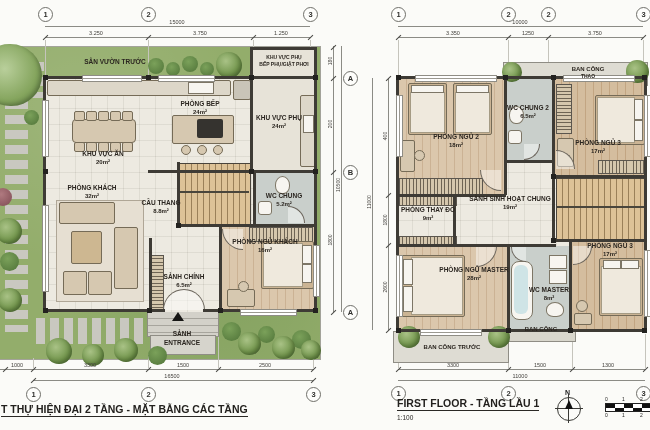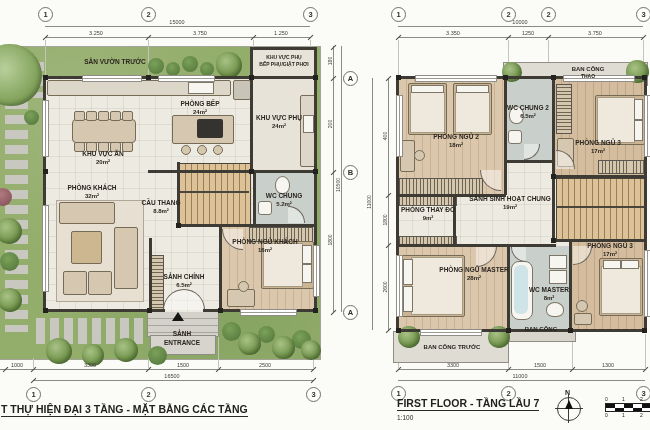--- a/index.html
+++ b/index.html
@@ -269,21 +269,21 @@
     <i class="tk" style="left:333px;top:309px"></i>
   <div class="dimv" style="left:330px;top:61px">180</div>
   <div class="dimv" style="left:330px;top:124px">200</div>
   <div class="dimv" style="left:330px;top:240px">1800</div>
   <div class="ln" style="left:341px;top:46px;width:1px;height:266px"></div>
   <div class="dimv" style="left:338px;top:185px">10500</div>
   <div class="bub" style="left:350px;top:78px">A</div>
   <div class="bub" style="left:350px;top:172px">B</div>
   <div class="bub" style="left:350px;top:312px">A</div>
 
-  <div class="title" style="left:1px;top:403px">T THỰ HIỆN ĐẠI 3 TẦNG - MẶT BẰNG CÁC TẦNG</div>
+  <div class="title" style="left:1px;top:403px">T THỰ HIỆN ĐẠI 2 TẦNG - MẶT BẰNG CÁC TẦNG</div>
 
   <div class="slab" style="left:503px;top:62px;width:143px;height:22px"></div>
   <div class="slab" style="left:506px;top:318px;width:68px;height:22px;background:#d8d6cc"></div>
   <div class="slab" style="left:393px;top:331px;width:114px;height:30px"></div>
 
   <div class="tile" style="left:396px;top:76px;width:251px;height:256px"></div>
   <div class="room wood" style="left:399px;top:79px;width:106px;height:116px"></div>
   <div class="room gray" style="left:506px;top:79px;width:47px;height:82px"></div>
   <div class="room wood2" style="left:554px;top:79px;width:90px;height:97px"></div>
   <div class="stair" style="left:556px;top:178px;width:88px;height:60px"></div>
@@ -464,21 +464,21 @@
     <i class="tk" style="left:645px;top:366px"></i>
   <div class="dim" style="left:453px;top:362px">3300</div>
   <div class="dim" style="left:540px;top:362px">1500</div>
   <div class="dim" style="left:608px;top:362px">1300</div>
   <div class="ln" style="left:398px;top:380px;width:247px;height:1px"></div>
   <div class="dim" style="left:520px;top:373px">11000</div>
   <div class="bub" style="left:398px;top:393px">1</div>
   <div class="bub" style="left:508px;top:393px">2</div>
   <div class="bub" style="left:643px;top:393px">3</div>
 
-  <div class="title" style="left:397px;top:397px">FIRST FLOOR - TẦNG LẦU 7</div>
+  <div class="title" style="left:397px;top:397px">FIRST FLOOR - TẦNG LẦU 1</div>
   <div class="a" style="left:397px;top:414px;font-size:6.5px;color:#2a2825;z-index:50">1:100</div>
 
   <div class="a" style="left:565px;top:389px;font-size:7px;font-weight:700;color:#222;z-index:50">N</div>
   <div class="a" style="left:557px;top:397px;width:22px;height:22px;border:1px solid #3a3a36;border-radius:50%;z-index:49">
     <div class="a" style="left:10px;top:-3px;width:1px;height:28px;background:#3a3a36"></div>
     <div class="a" style="left:-3px;top:10px;width:28px;height:1px;background:#3a3a36"></div>
     <div class="a" style="left:7px;top:2px;width:0;height:0;border-left:4px solid transparent;border-right:4px solid transparent;border-bottom:9px solid #111"></div>
   </div>
 
   <div>

